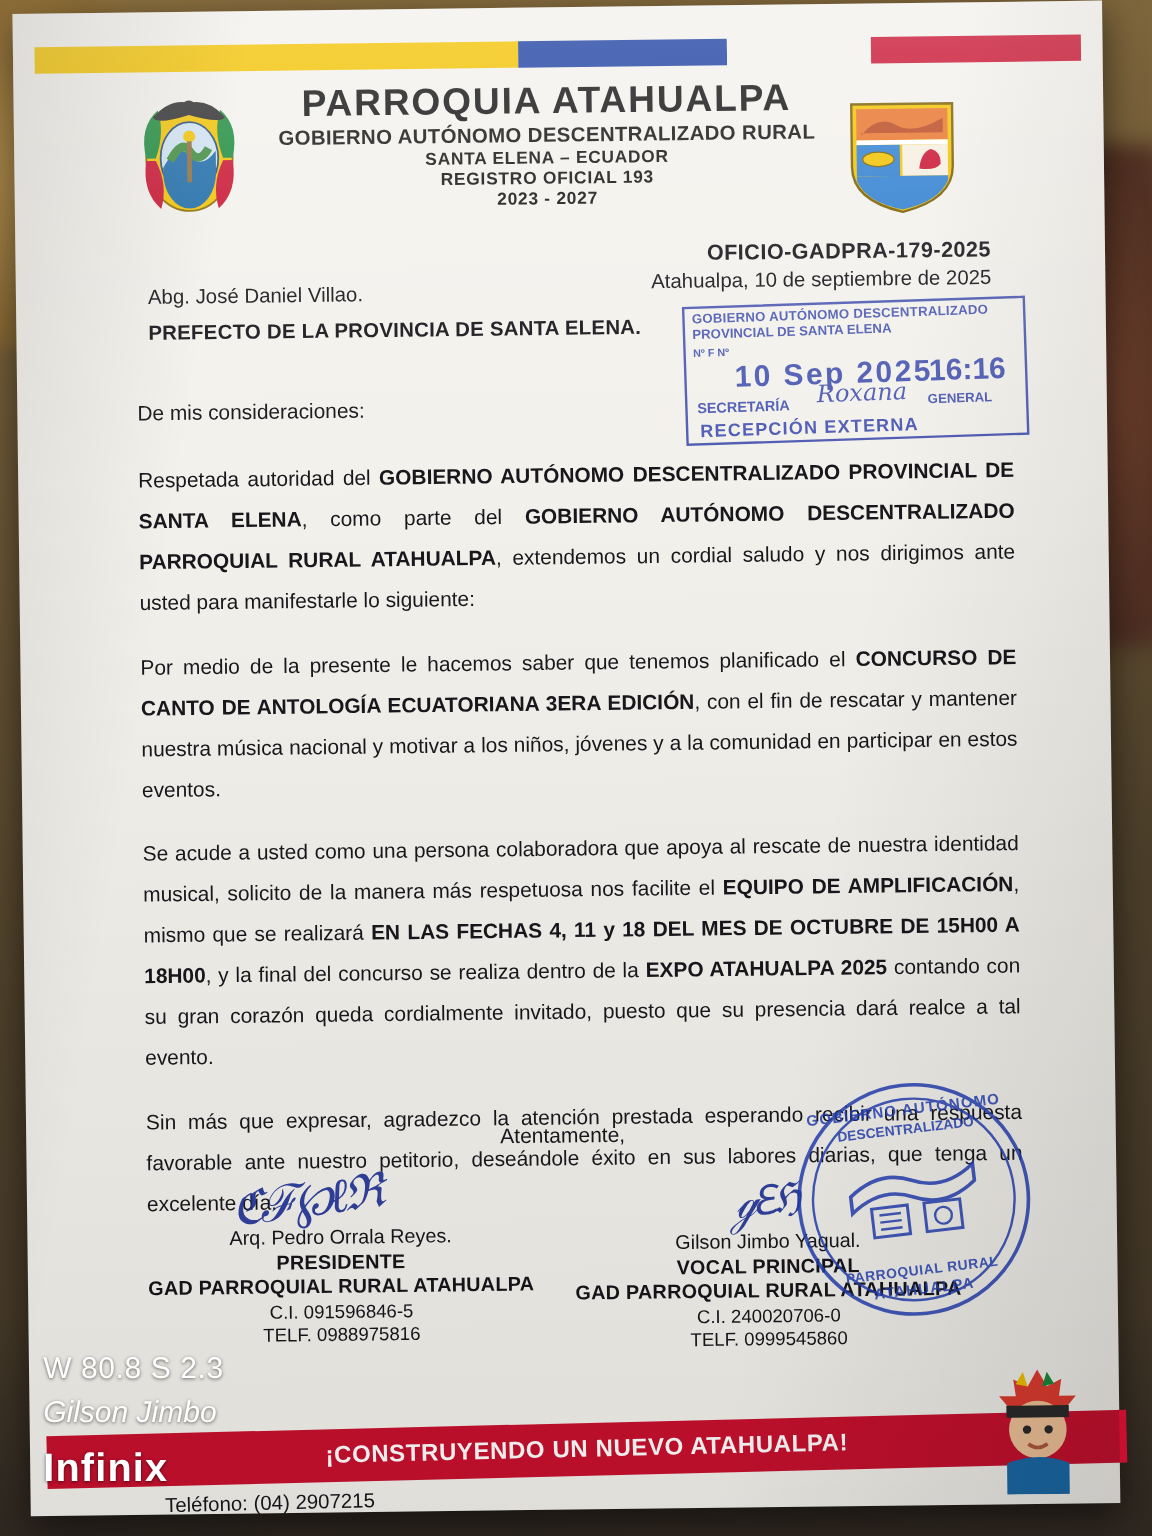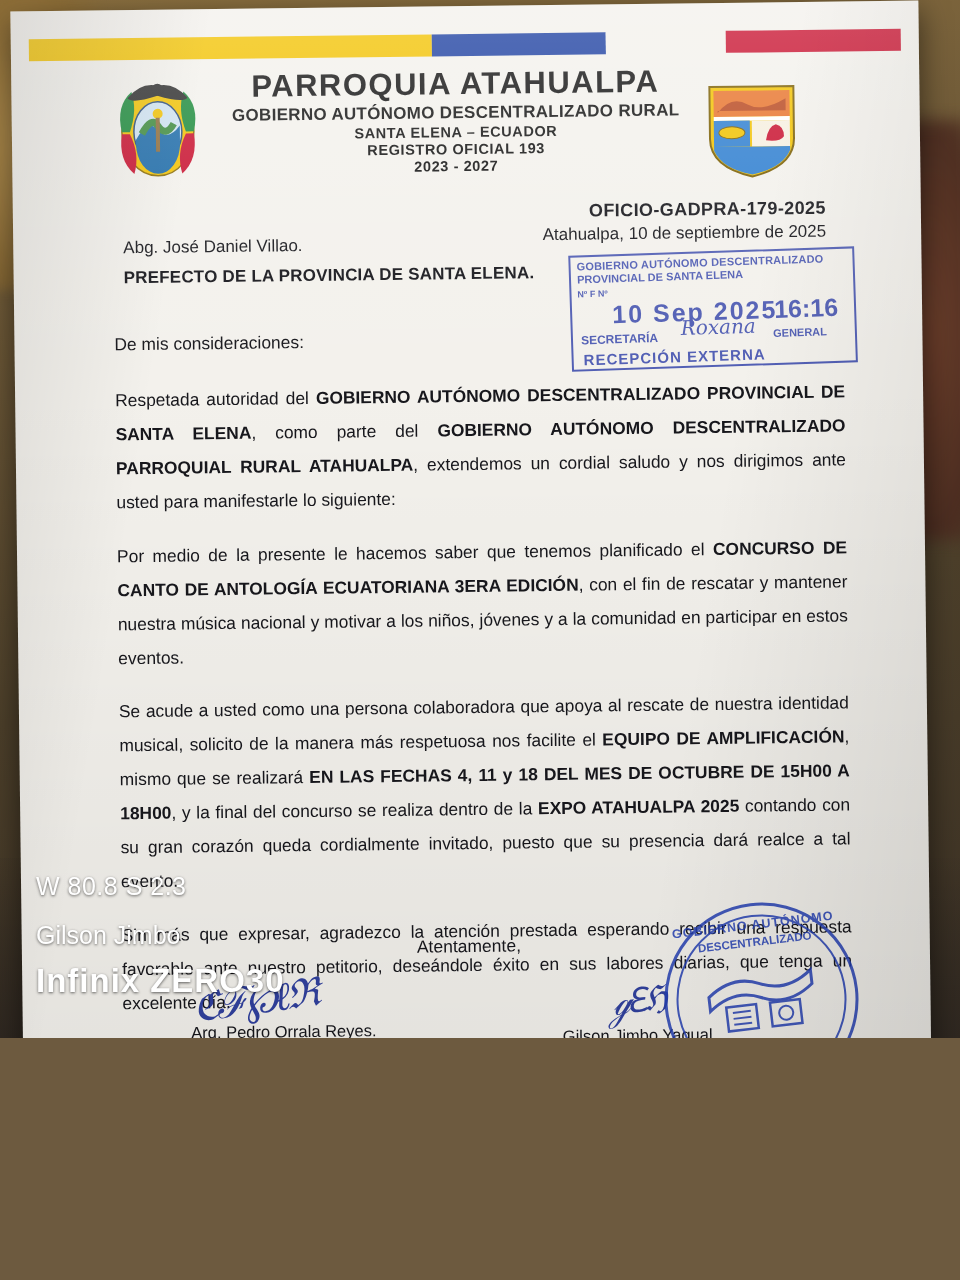--- a/index.html
+++ b/index.html
@@ -3,21 +3,21 @@
 <meta charset="utf-8">
 <style>
   html, body {
     margin: 0;
     padding: 0;
     background: #6d5a3f;
   }
   #page {
     position: relative;
     width: 960px;
-    height: 1038px;
+    height: 1280px;
     overflow: hidden;
     background: #737373;
     font-family: "Liberation Sans", sans-serif;
   }
   
   .bg-wood {
     position: absolute;
     inset: 0;
     background:
       linear-gradient(170deg, #8a6f3f 0%, #6f5a38 25%, #4c3f2a 60%, #3a3024 100%);
@@ -360,21 +360,22 @@
     text-shadow: 0 1px 3px rgba(0,0,0,.6);
     pointer-events: none;
   }
   .wm-coords {
     font-size: 25px;
     letter-spacing: .5px;
     font-family: "Liberation Sans", sans-serif;
   }
   .wm-user {
     font-size: 25px;
-    margin-top: 20px;
+    margin-top: 8px;
+    font-style: italic;
   }
   .wm-brand {
     margin-top: 12px;
     font-size: 33px;
     letter-spacing: 1px;
     display: flex;
     align-items: baseline;
     gap: 10px;
   }
   .wm-brand .b1 { font-weight: bold; }
@@ -533,17 +534,16 @@
     </div>
 
     <div class="paper-shade"></div>
   </div>
 
   <div class="watermark">
     <div class="wm-coords">W 80.8 S 2.3</div>
     <div class="wm-user">Gilson Jimbo</div>
     <div class="wm-brand">
       <span class="b1">Infinix</span>
-      <span class="b2">ZERO30</span>
     </div>
   </div>
 
 </div>
 
 </body></html>

